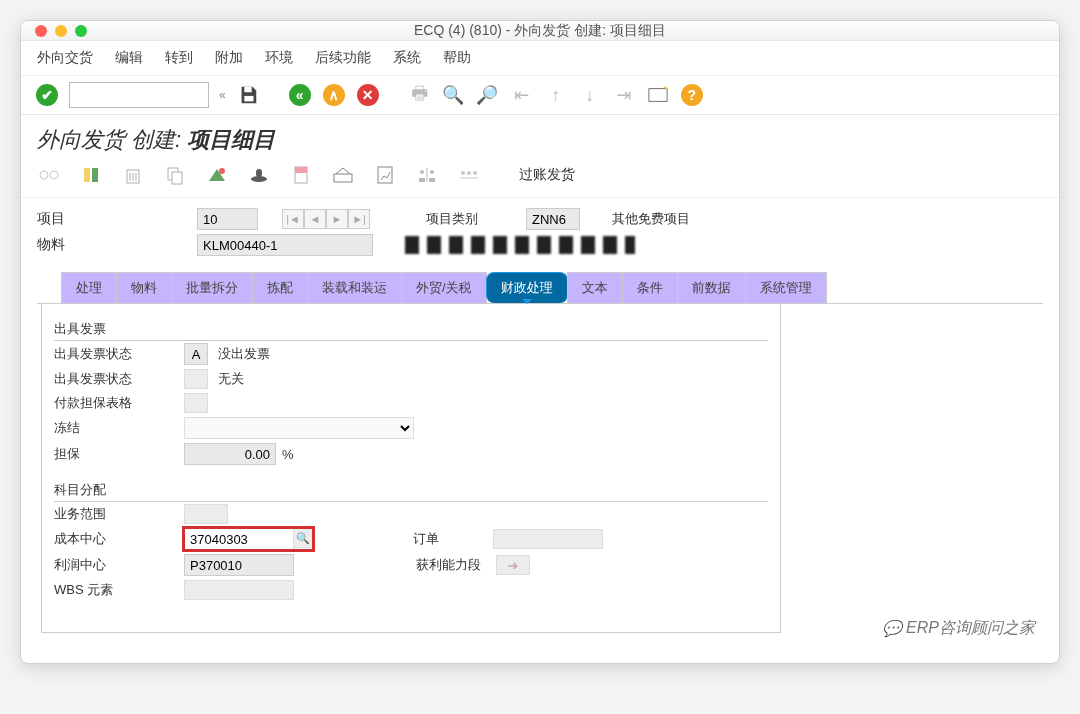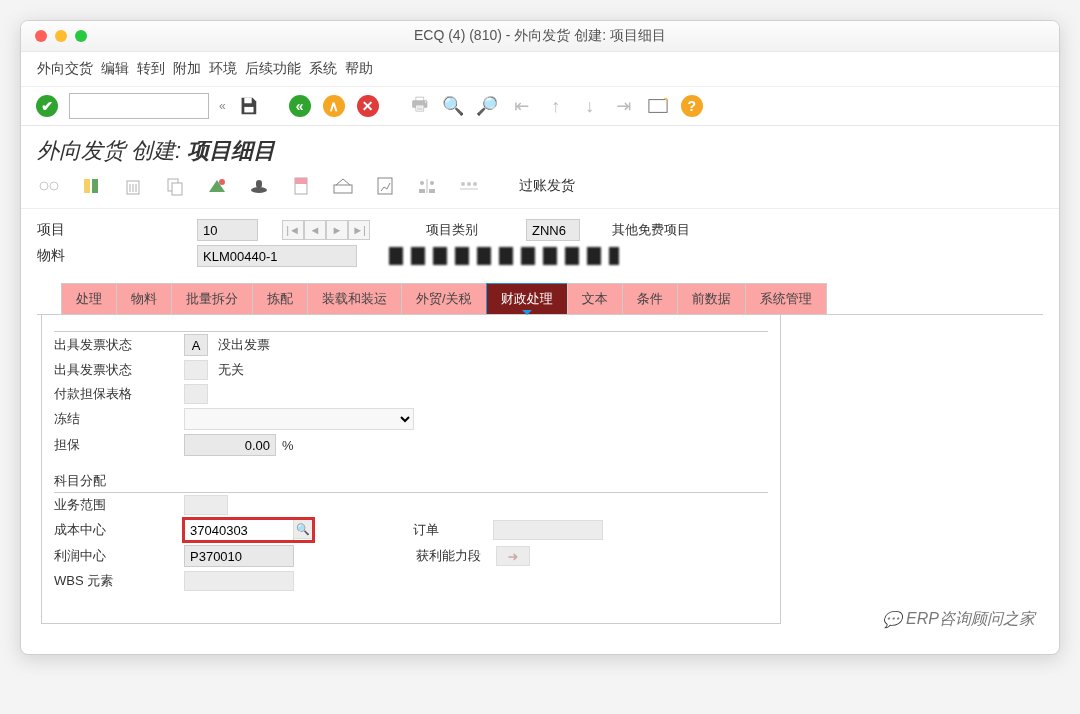--- a/index.html
+++ b/index.html
@@ -1,56 +1,56 @@
 <!DOCTYPE html>
 <html><head>
 <meta charset="utf-8">
 <style>
   * { box-sizing: border-box; font-family: "Helvetica Neue", Arial, "Microsoft YaHei", sans-serif; }
   body { margin:0; background:#f4f4f4; display:flex; justify-content:center; padding:20px 0; }
   .window { width:1040px; background:#fff; border:1px solid #d0d0d0; border-radius:8px; box-shadow:0 4px 20px rgba(0,0,0,.15); overflow:hidden; position:relative; }
-  .titlebar { height:31px; background:linear-gradient(#fdfdfd,#f2f2f2); border-bottom:1px solid #e8e8e8; display:flex; align-items:center; padding:0 14px; position:relative; }
+  .titlebar { height:20px; background:linear-gradient(#fdfdfd,#f2f2f2); border-bottom:1px solid #e8e8e8; display:flex; align-items:center; padding:0 14px; position:relative; }
   .traffic { display:flex; gap:8px; }
   .dot { width:12px; height:12px; border-radius:50%; }
   .dot.red{background:#ff5f57}.dot.yel{background:#febc2e}.dot.grn{background:#28c840}
   .wintitle { position:absolute; left:0; right:0; text-align:center; font-size:14px; color:#555; }
-  .menubar { padding:8px 16px; display:flex; gap:8px; font-size:14px; color:#444; border-bottom:1px solid #eee; }
+  .menubar { padding:8px 16px; display:flex; gap:22px; font-size:14px; color:#444; border-bottom:1px solid #eee; }
   .menubar span { cursor:default; }
   .toolbar1 { padding:6px 14px; display:flex; align-items:center; gap:10px; border-bottom:1px solid #e6e6e6; }
   .cmd { width:140px; height:26px; border:1px solid #bbb; background:#fff; }
   .ico { width:24px; height:24px; display:flex; align-items:center; justify-content:center; }
   .circ { width:22px; height:22px; border-radius:50%; display:flex; align-items:center; justify-content:center; color:#fff; font-weight:bold; font-size:14px; }
   .greenok{background:#2fa52f}.greenbk{background:#2fa52f}.orup{background:#f5a623}.redx{background:#e03c3c}.orq{background:#f5a623}
   .ghost { color:#bbb; font-size:18px; }
   .pagetitle { padding:10px 16px 4px; font-size:22px; font-style:italic; color:#333; }
   .pagetitle b { font-weight:600; }
   .toolbar2 { padding:4px 16px 10px; display:flex; align-items:center; gap:18px; border-bottom:1px solid #eee; }
   .toolbar2 .ico { opacity:.8; }
   .postbtn { font-size:14px; color:#333; margin-left:20px; }
   .content { padding:10px 16px 30px; font-size:13px; color:#333; }
   .hdrrow { display:flex; align-items:center; gap:20px; margin-bottom:4px; }
   .lbl { display:inline-block; width:140px; font-size:14px; }
   .inp { border:1px solid #ccc; background:#e9e9e9; height:22px; padding:0 5px; font-size:13px; text-align:left; }
   .inp.light { background:#f8f8f8; border-color:#ddd; }
   .navbtns { display:flex; gap:0; margin-left:4px; }
   .navbtns .nb { width:22px; height:20px; border:1px solid #ccc; background:#f5f5f5; color:#aaa; display:flex; align-items:center; justify-content:center; font-size:11px; }
   .tabs { margin-top:16px; display:flex; border-bottom:1px solid #ccc; }
-  .stab { padding:6px 14px; border:1px solid #ccc; border-bottom:none; margin-right:-1px; background:#fca5a5; font-size:13px; color:#444; position:relative; white-space:nowrap; }
+  .stab { padding:6px 14px; border:1px solid #ccc; border-bottom:none; margin-right:-1px; background:#c4b5fd; font-size:13px; color:#444; position:relative; white-space:nowrap; }
   .stab.first { margin-left:24px; }
-  .stab.active { background:#7f1d1d; color:#fff; border-color:#1e97e6; }
+  .stab.active { background:#0369a1; color:#fff; border-color:#1e97e6;border-radius:8px; }
   .stab.active::after { content:""; position:absolute; bottom:-6px; left:50%; margin-left:-5px; border:5px solid transparent; border-top-color:#1e97e6; }
   .panel { border:1px solid #ccc; border-top:none; padding:16px 12px; width:740px; margin-left:4px; }
   .group-title { font-size:13px; color:#333; margin-bottom:2px; }
   .group { border-top:1px solid #ccc; margin-bottom:14px; }
   .frow { display:flex; align-items:center; padding:2px 0; }
   .flabel { width:130px; font-size:13px; }
   .fbox { height:20px; background:#ececec; border:1px solid #ddd; }
   .highlight { outline:3px solid #d62f2f; outline-offset:-1px; }
   .tiny { width:24px; text-align:center; }
-  .wsmall{width:61px}.wmed{width:110px}.wmid{width:160px}.wsel{width:230px}
+  .wsmall{width:61px}.wmed{width:110px}.wmid{width:176px}.wsel{width:230px}
   .searchico { width:20px; height:20px; border:1px solid #ddd; background:#ececec; display:flex; align-items:center; justify-content:center; font-size:11px; color:#666; margin-left:-1px; }
   .watermark { position:absolute; right:24px; bottom:24px; font-size:16px; font-style:italic; color:#555; display:flex; align-items:center; gap:4px; opacity:.8; text-shadow:0 0 4px #fff,0 0 4px #fff; }
   .chev { font-size:12px; color:#888; }
   svg { display:block; }
 </style>
 </head>
 <body>
 
 <div class="window">
 
@@ -228,20 +228,21 @@
       <div class="stab">外贸/关税</div>
       <div class="stab active">财政处理</div>
       <div class="stab">文本</div>
       <div class="stab">条件</div>
       <div class="stab">前数据</div>
       <div class="stab">系统管理</div>
     </div>
 
     <div class="panel">
 
+      <div class="group-title">出具发票</div>
       <div class="group">
         <div class="frow">
           <span class="flabel">出具发票状态</span>
           <input class="inp tiny" value="A" style="">
           <span style="margin-left:10px">没出发票</span>
         </div>
         <div class="frow">
           <span class="flabel">出具发票状态</span>
           <div class="fbox tiny"></div>
           <span style="margin-left:10px">无关</span>

